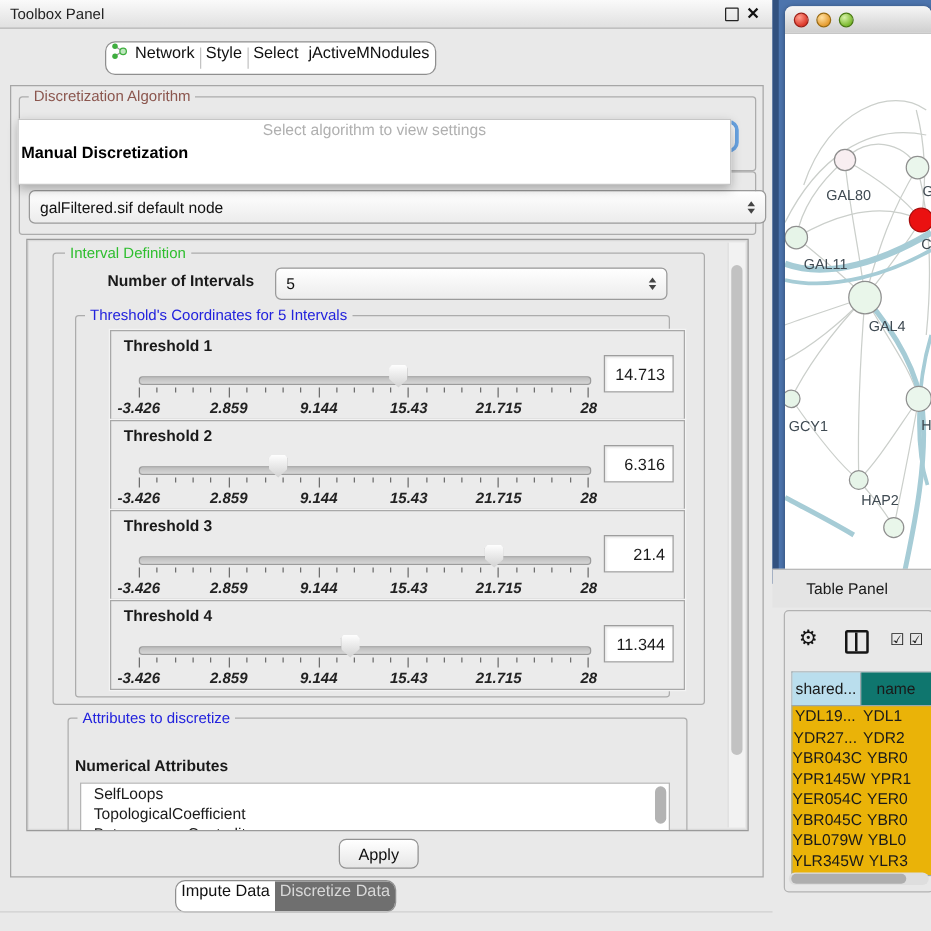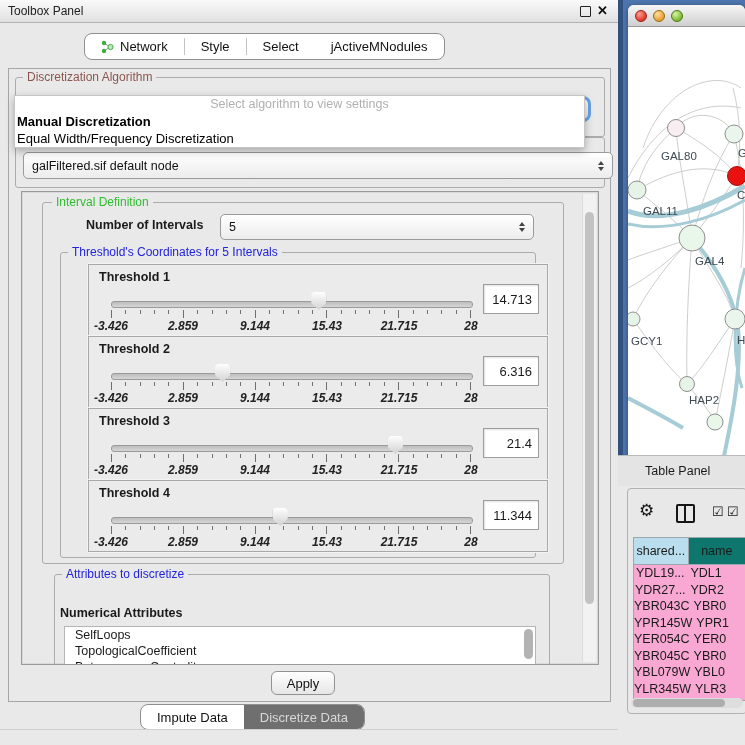--- a/index.html
+++ b/index.html
@@ -11,21 +11,21 @@
   
   .titlebar{left:0;top:0;width:618px;height:22px;background:linear-gradient(#fafafa,#e0e0e0);
             border-bottom:1px solid #b3b3b3;}
   .titlebar .t{position:absolute;left:8px;top:4px;font-size:12px;color:#222;}
   .float-ico{position:absolute;left:580px;top:6px;width:9px;height:9px;border:1.5px solid #222;border-radius:1px;}
   .close-ico{position:absolute;left:597px;top:3px;font-size:13px;font-weight:bold;color:#111;}
 
   
   .pill{display:flex;align-items:stretch;background:#fff;border:1px solid #8f8f8f;border-radius:8px;
         overflow:hidden;font-size:13px;}
-  .pill .seg{display:flex;align-items:center;justify-content:center;padding:0 16px;color:#111;
+  .pill .seg{display:flex;align-items:flex-start;justify-content:center;padding:0 4px;color:#111;
              white-space:nowrap;position:relative;}
   .pill .seg.sel{background:#6f6f6f;color:#d9d9d9;}
   .pill .sep{width:1px;background:#c3c3c3;margin:4px 0;}
   .top-tabs{left:84px;top:33px;height:25px;}
   .bottom-tabs{left:140px;top:704px;height:24px;}
 
   .net-ico{width:13px;height:14px;margin-right:6px;}
 
   
   .outer{left:8px;top:68px;width:601px;height:632px;border:1px solid #a6a6a6;background:#e9e9e9;}
@@ -105,21 +105,21 @@
   .gear{position:absolute;left:11px;top:13px;font-size:17px;color:#151515;line-height:17px;}
   .split-ico{position:absolute;left:48px;top:15px;width:15px;height:15px;border:2px solid #151515;border-radius:2px;}
   .split-ico i{position:absolute;left:6px;top:0;width:2px;height:100%;background:#151515;}
   .chk{position:absolute;top:16px;font-size:13px;color:#151515;line-height:13px;}
 
   .tbl{position:absolute;left:5px;top:48px;width:113px;overflow:hidden;}
   .tbl .hd{display:flex;height:26px;border:1px solid #9aa7ad;border-bottom:none;}
   .tbl .hd .c1{width:76px;background:#badeed;border-right:1px solid #9aa7ad;display:flex;align-items:center;
                justify-content:center;font-size:12.5px;}
   .tbl .hd .c2{width:80px;background:#0f766e;display:flex;align-items:center;justify-content:center;font-size:12.5px;}
-  .rows{background:#f9a8d4;border:1px solid #9aa7ad;border-top:1px solid #9aa7ad;height:135px;overflow:hidden;}
+  .rows{background:#eab308;border:1px solid #9aa7ad;border-top:1px solid #9aa7ad;height:135px;overflow:hidden;}
   .row{display:flex;height:16.5px;}
   .row .c1{width:77px;text-align:center;font-size:12.5px;line-height:16.5px;}
   .row .c2{width:80px;text-align:left;padding-left:4px;font-size:12.5px;line-height:16.5px;white-space:nowrap;}
   .hsb{position:absolute;left:3px;top:209px;width:112px;height:10px;background:#dedede;border-radius:5px;}
   .hsb .thumb{position:absolute;left:2px;top:1px;width:92px;height:8px;border-radius:4px;background:#aeaeae;}
 </style>
 </head>
 <body>
 
 <div id="root">
@@ -162,21 +162,20 @@
     <div class="abs combo-stub" style="left:556px;top:27px;">
       <span class="spin">
           <i class="up"></i>
           <i class="dn"></i>
         </span>
     </div>
 
     <div class="abs popup" style="left:5px;top:26px;">
       <div class="ph">Select algorithm to view settings</div>
       <div class="opt b">Manual Discretization</div>
-      <div class="opt">Equal Width/Frequency Discretization</div>
     </div>
 
     <div class="group" style="left:6px;top:68px;width:588px;height:49px;"></div>
     <span class="gtitle" style="left:13px;top:61px;color:#333;">Table Data</span>
     <div class="combo" style="left:14px;top:83px;width:572px;height:25px;">
       <span>galFiltered.sif default node</span>
       <span class="spin">
           <i class="up"></i>
           <i class="dn"></i>
         </span>

